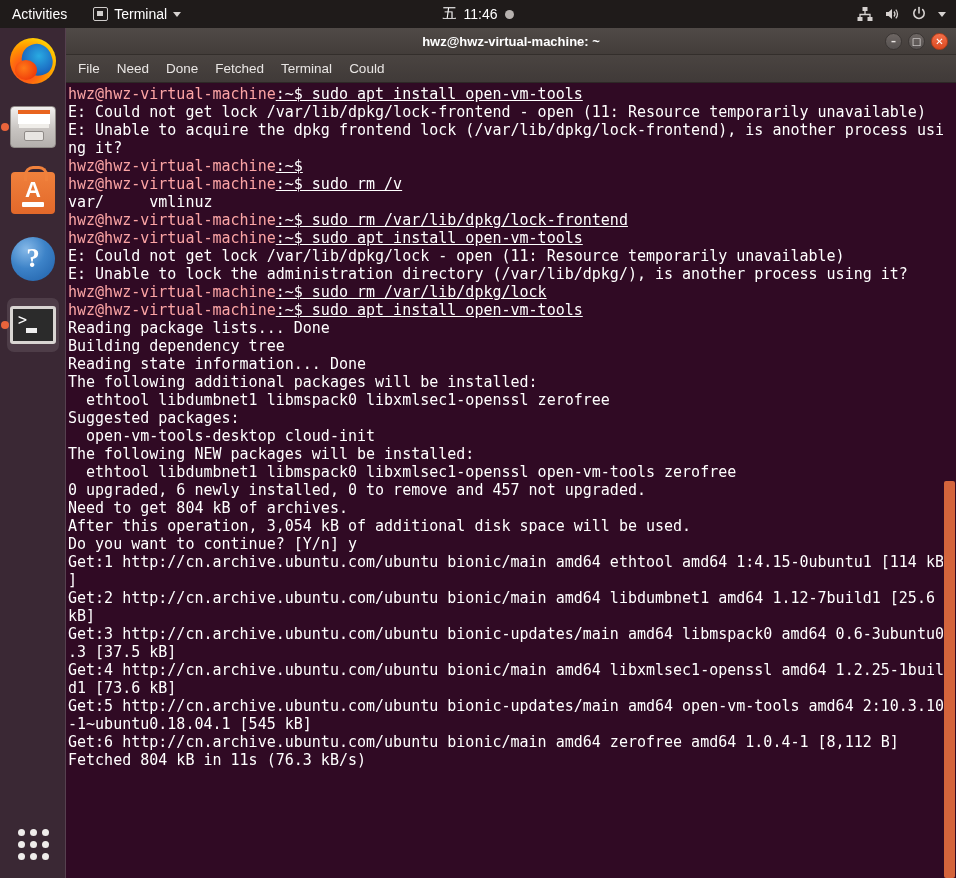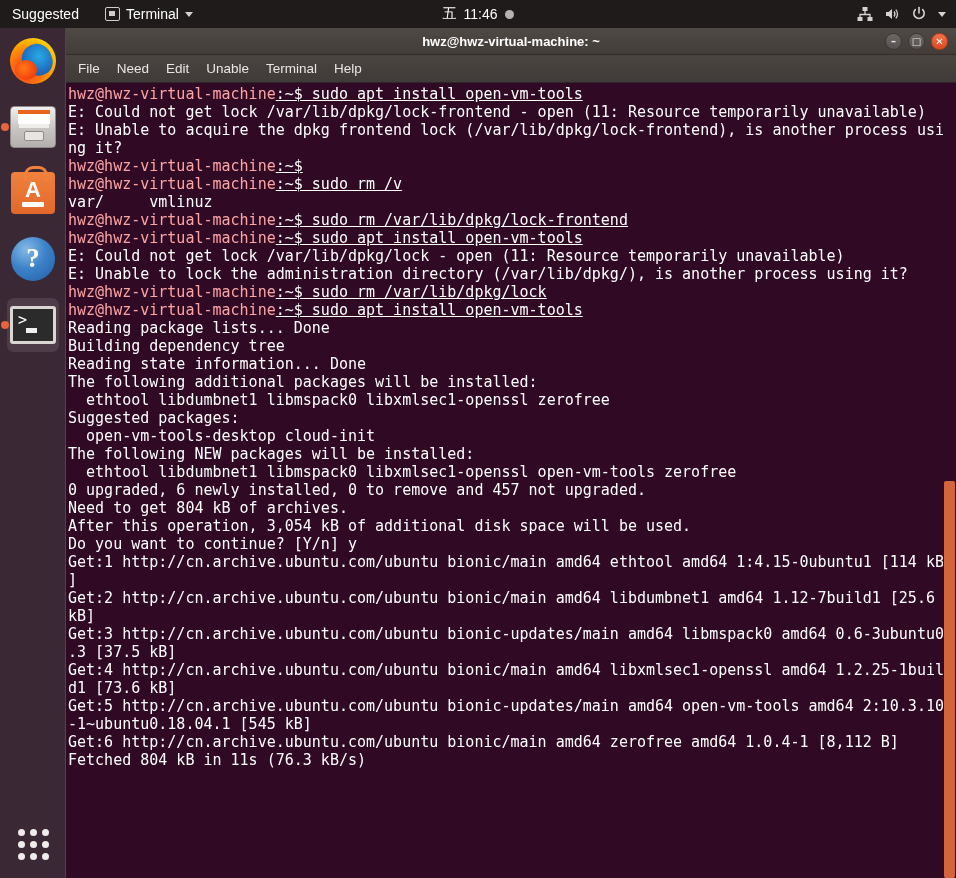--- a/index.html
+++ b/index.html
@@ -305,21 +305,21 @@
     background: #d4643c;
     border-radius: 2px;
   }
 </style>
 </head>
 <body>
 
 <div id="screen">
 
   <div id="topbar">
-    <div id="activities">Suggested</div>
+    <div id="activities">Activities</div>
     <div id="app-menu">
       <span class="appicon"></span>
       <span class="appname">Terminal</span>
       <span class="caret-down"></span>
     </div>
 
     <div id="clock">
       <span class="clk-item">五</span>
       <span class="clk-item">11:46</span>
       <span class="dot clk-item"></span>
@@ -418,24 +418,24 @@
       <div id="wincontrols">
         <span class="wbtn">–</span>
         <span class="wbtn">□</span>
         <span class="wbtn close">✕</span>
       </div>
     </div>
 
     <div id="menubar">
       <span class="mi">File</span>
       <span class="mi">Need</span>
-      <span class="mi">Edit</span>
-      <span class="mi">Unable</span>
+      <span class="mi">Done</span>
+      <span class="mi">Fetched</span>
       <span class="mi">Terminal</span>
-      <span class="mi">Help</span>
+      <span class="mi">Could</span>
     </div>
 
     <div id="termbody">
       <div id="termtext"><span class="ln"><span class="c-green">hwz@hwz-virtual-machine</span><span class="c-white">:~$ sudo apt install open-vm-tools</span></span><span class="ln">E: Could not get lock /var/lib/dpkg/lock-frontend - open (11: Resource temporarily unavailable)</span><span class="ln">E: Unable to acquire the dpkg frontend lock (/var/lib/dpkg/lock-frontend), is another process usi</span><span class="ln">ng it?</span><span class="ln"><span class="c-green">hwz@hwz-virtual-machine</span><span class="c-white">:~$</span></span><span class="ln"><span class="c-green">hwz@hwz-virtual-machine</span><span class="c-white">:~$ sudo rm /v</span></span><span class="ln">var/     vmlinuz</span><span class="ln"><span class="c-green">hwz@hwz-virtual-machine</span><span class="c-white">:~$ sudo rm /var/lib/dpkg/lock-frontend</span></span><span class="ln"><span class="c-green">hwz@hwz-virtual-machine</span><span class="c-white">:~$ sudo apt install open-vm-tools</span></span><span class="ln">E: Could not get lock /var/lib/dpkg/lock - open (11: Resource temporarily unavailable)</span><span class="ln">E: Unable to lock the administration directory (/var/lib/dpkg/), is another process using it?</span><span class="ln"><span class="c-green">hwz@hwz-virtual-machine</span><span class="c-white">:~$ sudo rm /var/lib/dpkg/lock</span></span><span class="ln"><span class="c-green">hwz@hwz-virtual-machine</span><span class="c-white">:~$ sudo apt install open-vm-tools</span></span><span class="ln">Reading package lists... Done</span><span class="ln">Building dependency tree</span><span class="ln">Reading state information... Done</span><span class="ln">The following additional packages will be installed:</span><span class="ln">  ethtool libdumbnet1 libmspack0 libxmlsec1-openssl zerofree</span><span class="ln">Suggested packages:</span><span class="ln">  open-vm-tools-desktop cloud-init</span><span class="ln">The following NEW packages will be installed:</span><span class="ln">  ethtool libdumbnet1 libmspack0 libxmlsec1-openssl open-vm-tools zerofree</span><span class="ln">0 upgraded, 6 newly installed, 0 to remove and 457 not upgraded.</span><span class="ln">Need to get 804 kB of archives.</span><span class="ln">After this operation, 3,054 kB of additional disk space will be used.</span><span class="ln">Do you want to continue? [Y/n] y</span><span class="ln">Get:1 http://cn.archive.ubuntu.com/ubuntu bionic/main amd64 ethtool amd64 1:4.15-0ubuntu1 [114 kB</span><span class="ln">]</span><span class="ln">Get:2 http://cn.archive.ubuntu.com/ubuntu bionic/main amd64 libdumbnet1 amd64 1.12-7build1 [25.6</span><span class="ln">kB]</span><span class="ln">Get:3 http://cn.archive.ubuntu.com/ubuntu bionic-updates/main amd64 libmspack0 amd64 0.6-3ubuntu0</span><span class="ln">.3 [37.5 kB]</span><span class="ln">Get:4 http://cn.archive.ubuntu.com/ubuntu bionic/main amd64 libxmlsec1-openssl amd64 1.2.25-1buil</span><span class="ln">d1 [73.6 kB]</span><span class="ln">Get:5 http://cn.archive.ubuntu.com/ubuntu bionic-updates/main amd64 open-vm-tools amd64 2:10.3.10</span><span class="ln">-1~ubuntu0.18.04.1 [545 kB]</span><span class="ln">Get:6 http://cn.archive.ubuntu.com/ubuntu bionic/main amd64 zerofree amd64 1.0.4-1 [8,112 B]</span><span class="ln">Fetched 804 kB in 11s (76.3 kB/s)</span></div>
       <div id="scrollbar">
         <div id="scrollthumb" style="top: 398px; height: 397px;"></div>
       </div>
     </div>
   </div>
 </div>

